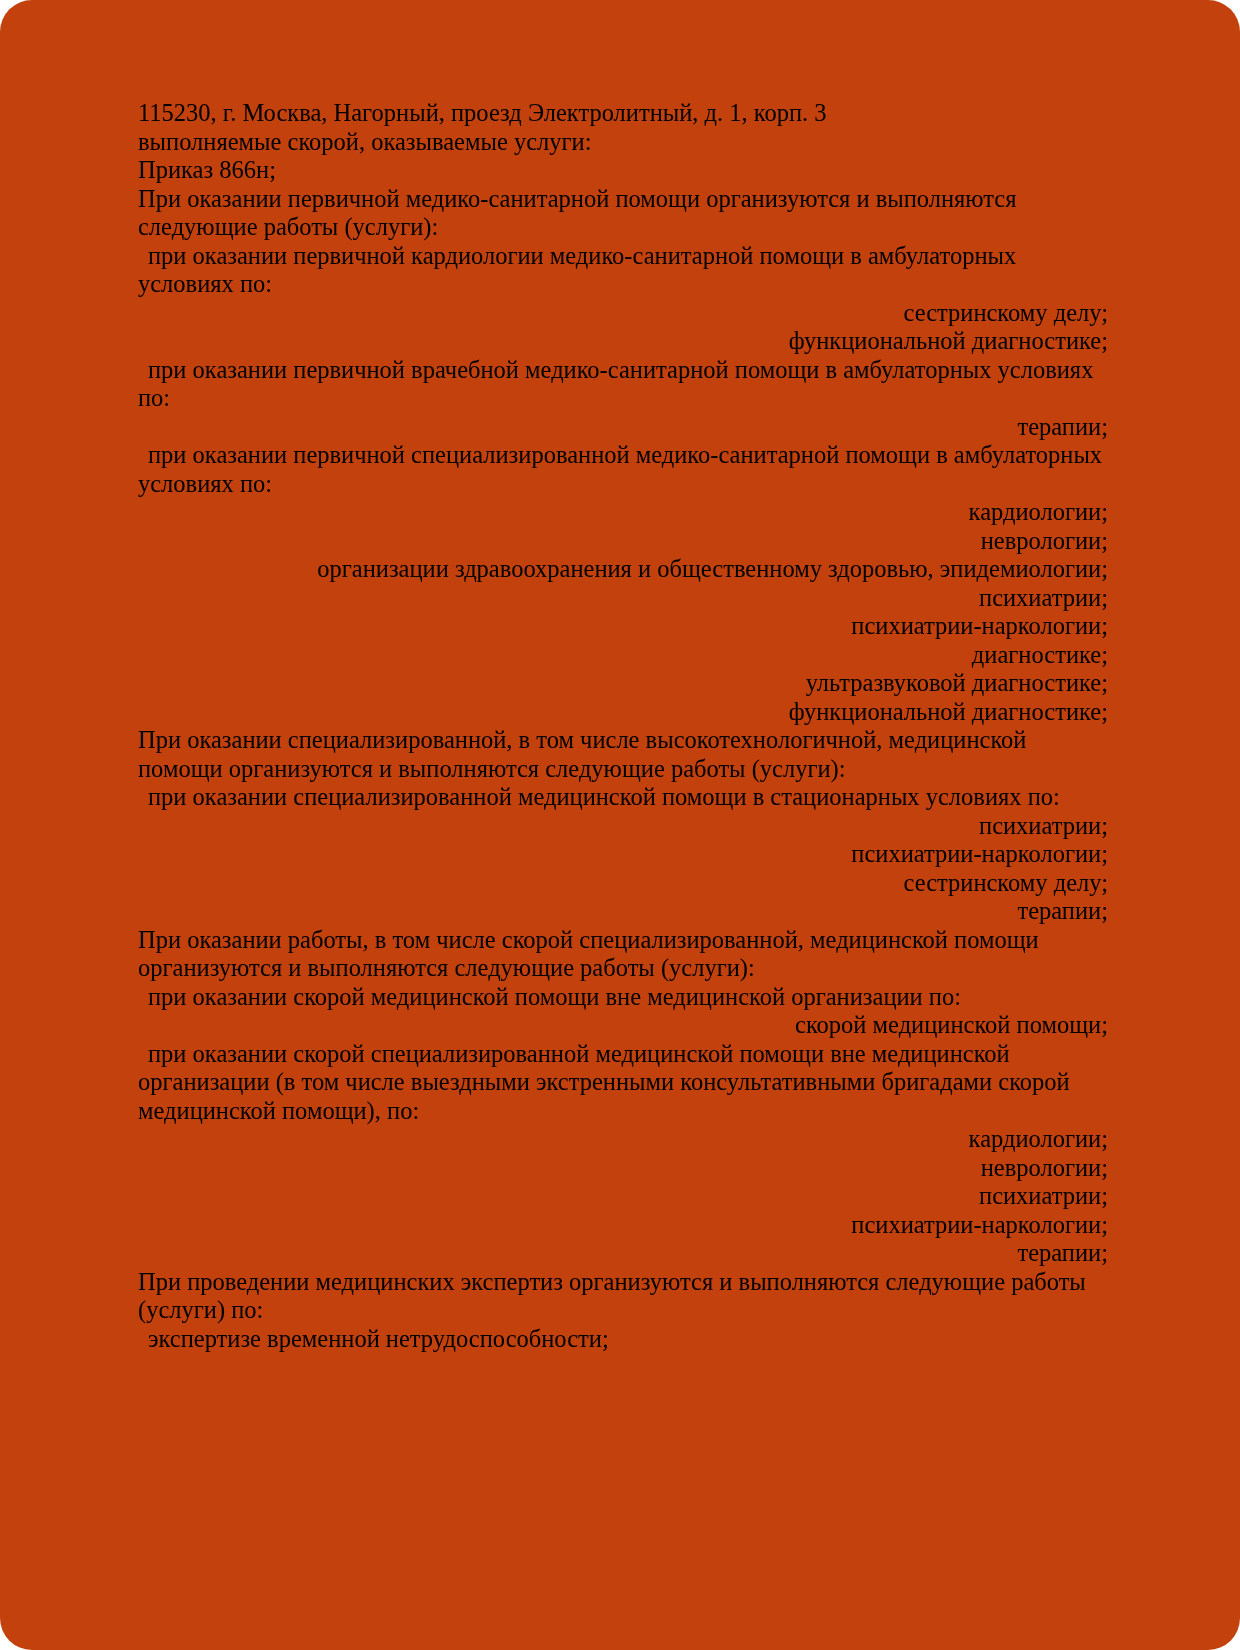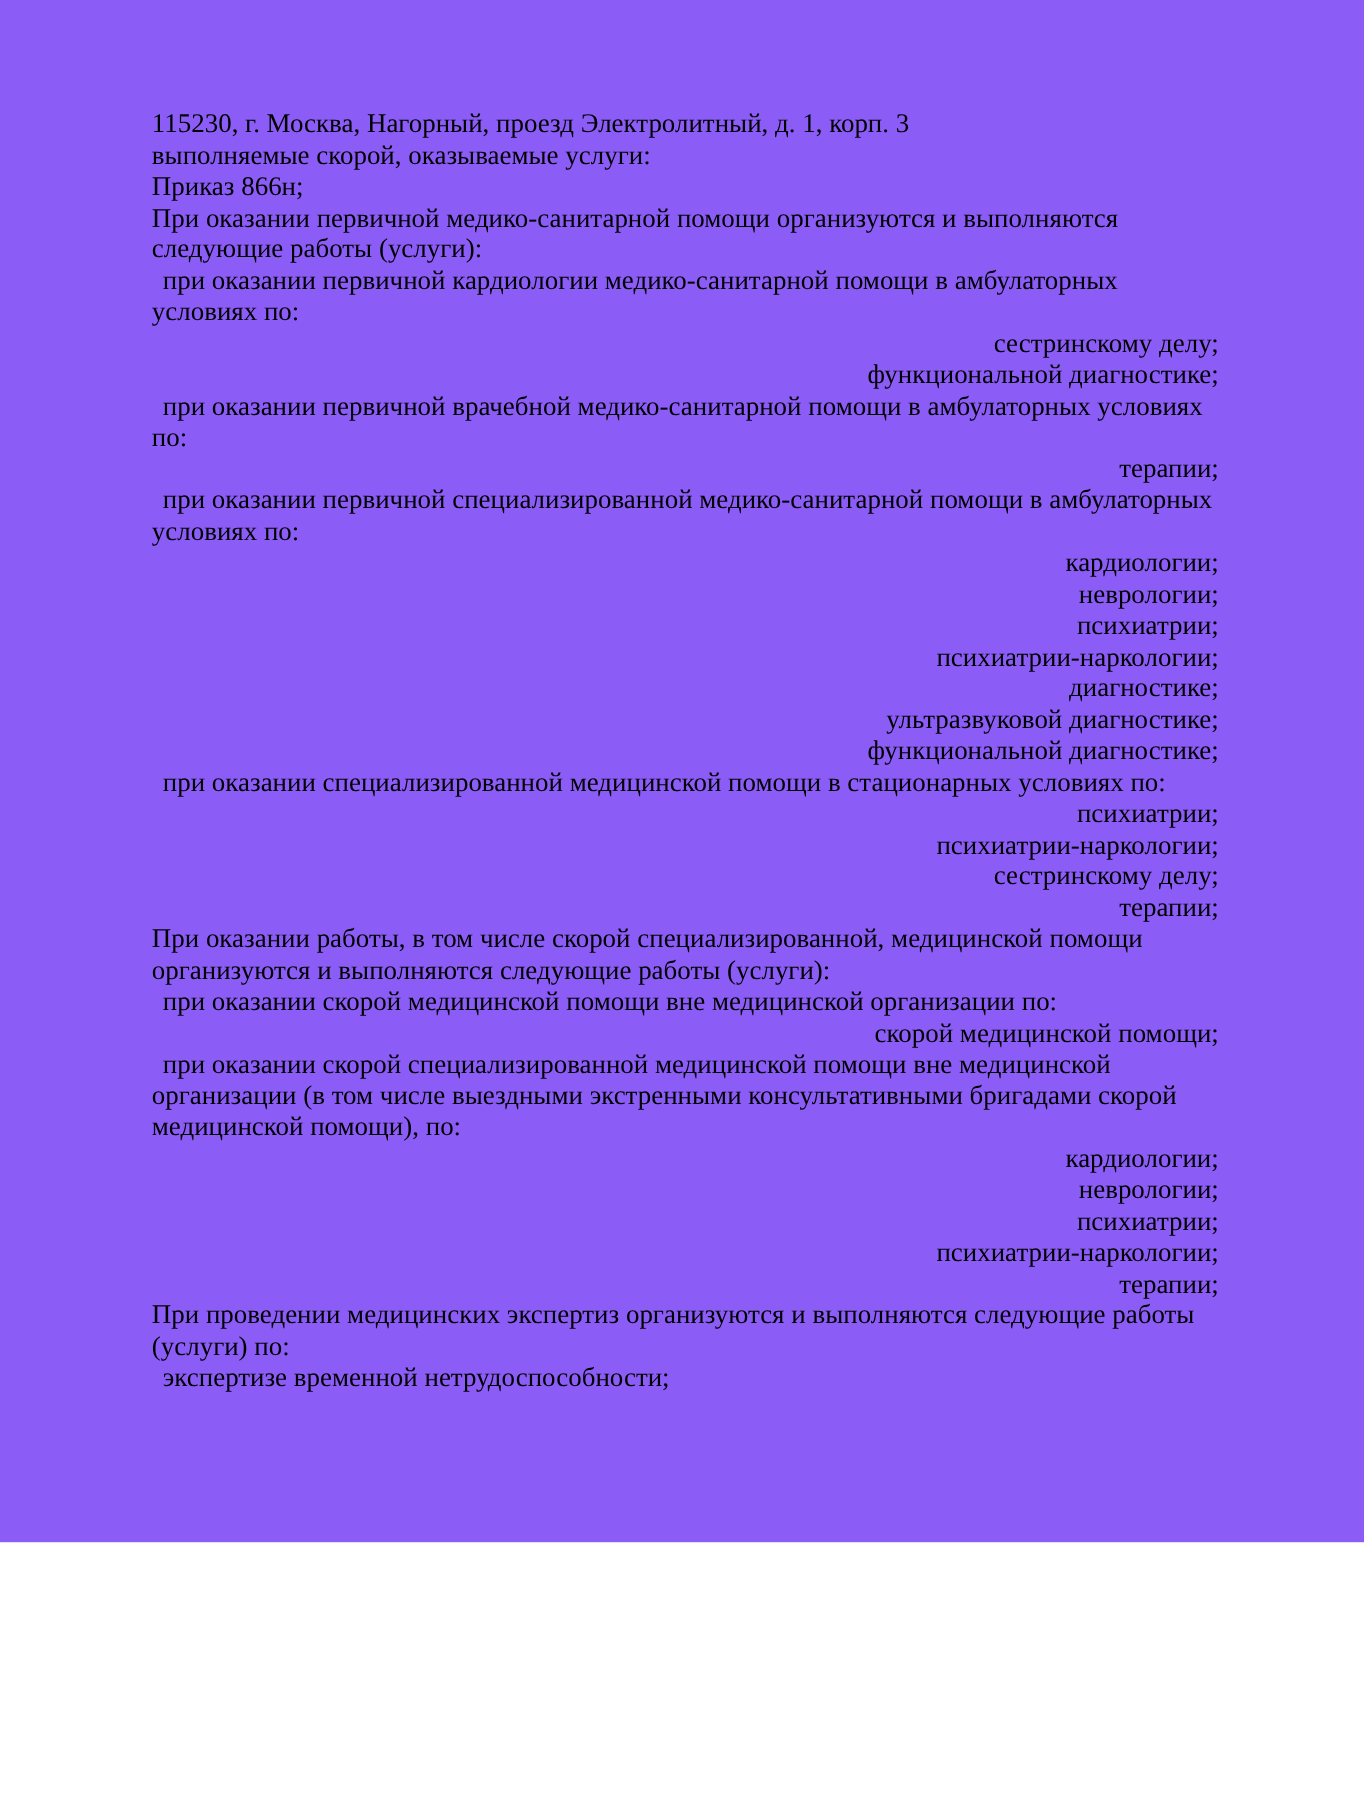--- a/index.html
+++ b/index.html
@@ -10,22 +10,23 @@
   body {
     width: 1240px;
     height: 1650px;
     overflow: hidden;
     font-family: "Liberation Serif", "DejaVu Serif", serif;
     color: #000000;
   }
   .page {
     position: relative;
     width: 1240px;
-    height: 1402px;
-    background: #8b5cf6;
+    height: 1650px;
+    background: #c2410c;
+    border-radius: 32px;
   }
   .doc-text {
     position: absolute;
     left: 138px;
     top: 99px;
     width: 970px;
     font-size: 24.5px;
     line-height: 28.5px;
     color: #000000;
     letter-spacing: 0;
@@ -49,25 +50,27 @@
       <p class="line indent-0">Приказ 866н;</p>
       <p class="line indent-0">При оказании первичной медико-санитарной помощи организуются и выполняются следующие работы (услуги):</p>
       <p class="line indent-1">при оказании первичной кардиологии медико-санитарной помощи в амбулаторных условиях по:</p>
       <p class="line indent-2">сестринскому делу;</p>
       <p class="line indent-2">функциональной диагностике;</p>
       <p class="line indent-1">при оказании первичной врачебной медико-санитарной помощи в амбулаторных условиях по:</p>
       <p class="line indent-2">терапии;</p>
       <p class="line indent-1">при оказании первичной специализированной медико-санитарной помощи в амбулаторных условиях по:</p>
       <p class="line indent-2">кардиологии;</p>
       <p class="line indent-2">неврологии;</p>
+      <p class="line indent-2">организации здравоохранения и общественному здоровью, эпидемиологии;</p>
       <p class="line indent-2">психиатрии;</p>
       <p class="line indent-2">психиатрии-наркологии;</p>
       <p class="line indent-2">диагностике;</p>
       <p class="line indent-2">ультразвуковой диагностике;</p>
       <p class="line indent-2">функциональной диагностике;</p>
+      <p class="line indent-0">При оказании специализированной, в том числе высокотехнологичной, медицинской помощи организуются и выполняются следующие работы (услуги):</p>
       <p class="line indent-1">при оказании специализированной медицинской помощи в стационарных условиях по:</p>
       <p class="line indent-2">психиатрии;</p>
       <p class="line indent-2">психиатрии-наркологии;</p>
       <p class="line indent-2">сестринскому делу;</p>
       <p class="line indent-2">терапии;</p>
       <p class="line indent-0">При оказании работы, в том числе скорой специализированной, медицинской помощи организуются и выполняются следующие работы (услуги):</p>
       <p class="line indent-1">при оказании скорой медицинской помощи вне медицинской организации по:</p>
       <p class="line indent-2">скорой медицинской помощи;</p>
       <p class="line indent-1">при оказании скорой специализированной медицинской помощи вне медицинской организации (в том числе выездными экстренными консультативными бригадами скорой медицинской помощи), по:</p>
       <p class="line indent-2">кардиологии;</p>

